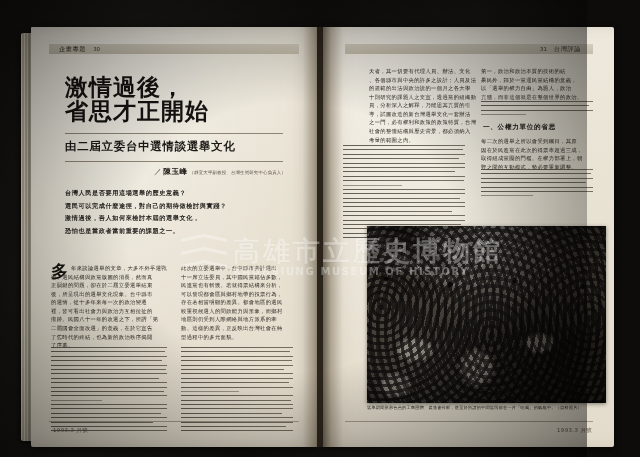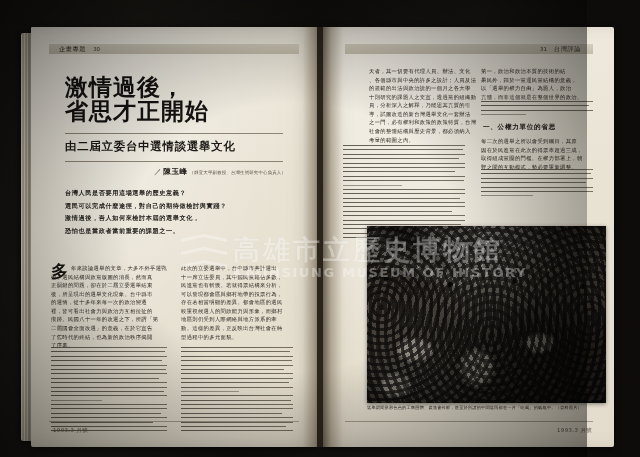--- a/index.html
+++ b/index.html
@@ -199,21 +199,21 @@
   }
   .wm-logo i:nth-child(1){ top:0px; }
   .wm-logo i:nth-child(2){ top:13px; }
   .wm-logo i:nth-child(3){ top:26px; }
   .wm-text { display:flex; flex-direction:column; line-height:1; }
   .wm-cn {
     font-size:27px; font-weight:700; color:#fff; letter-spacing:3px;
     text-shadow:0 0 1px rgba(0,0,0,.25);
   }
   .wm-en {
-    font-size:13px; font-weight:700; color:#fff; letter-spacing:1.6px; margin-top:3px;
+    font-size:10px; font-weight:700; color:#fff; letter-spacing:1.6px; margin-top:3px;
   }
 </style>
 </head>
 <body>
 
 <div id="scan">
   <div class="spread">
 
     <div class="edge-stack"></div>
 

